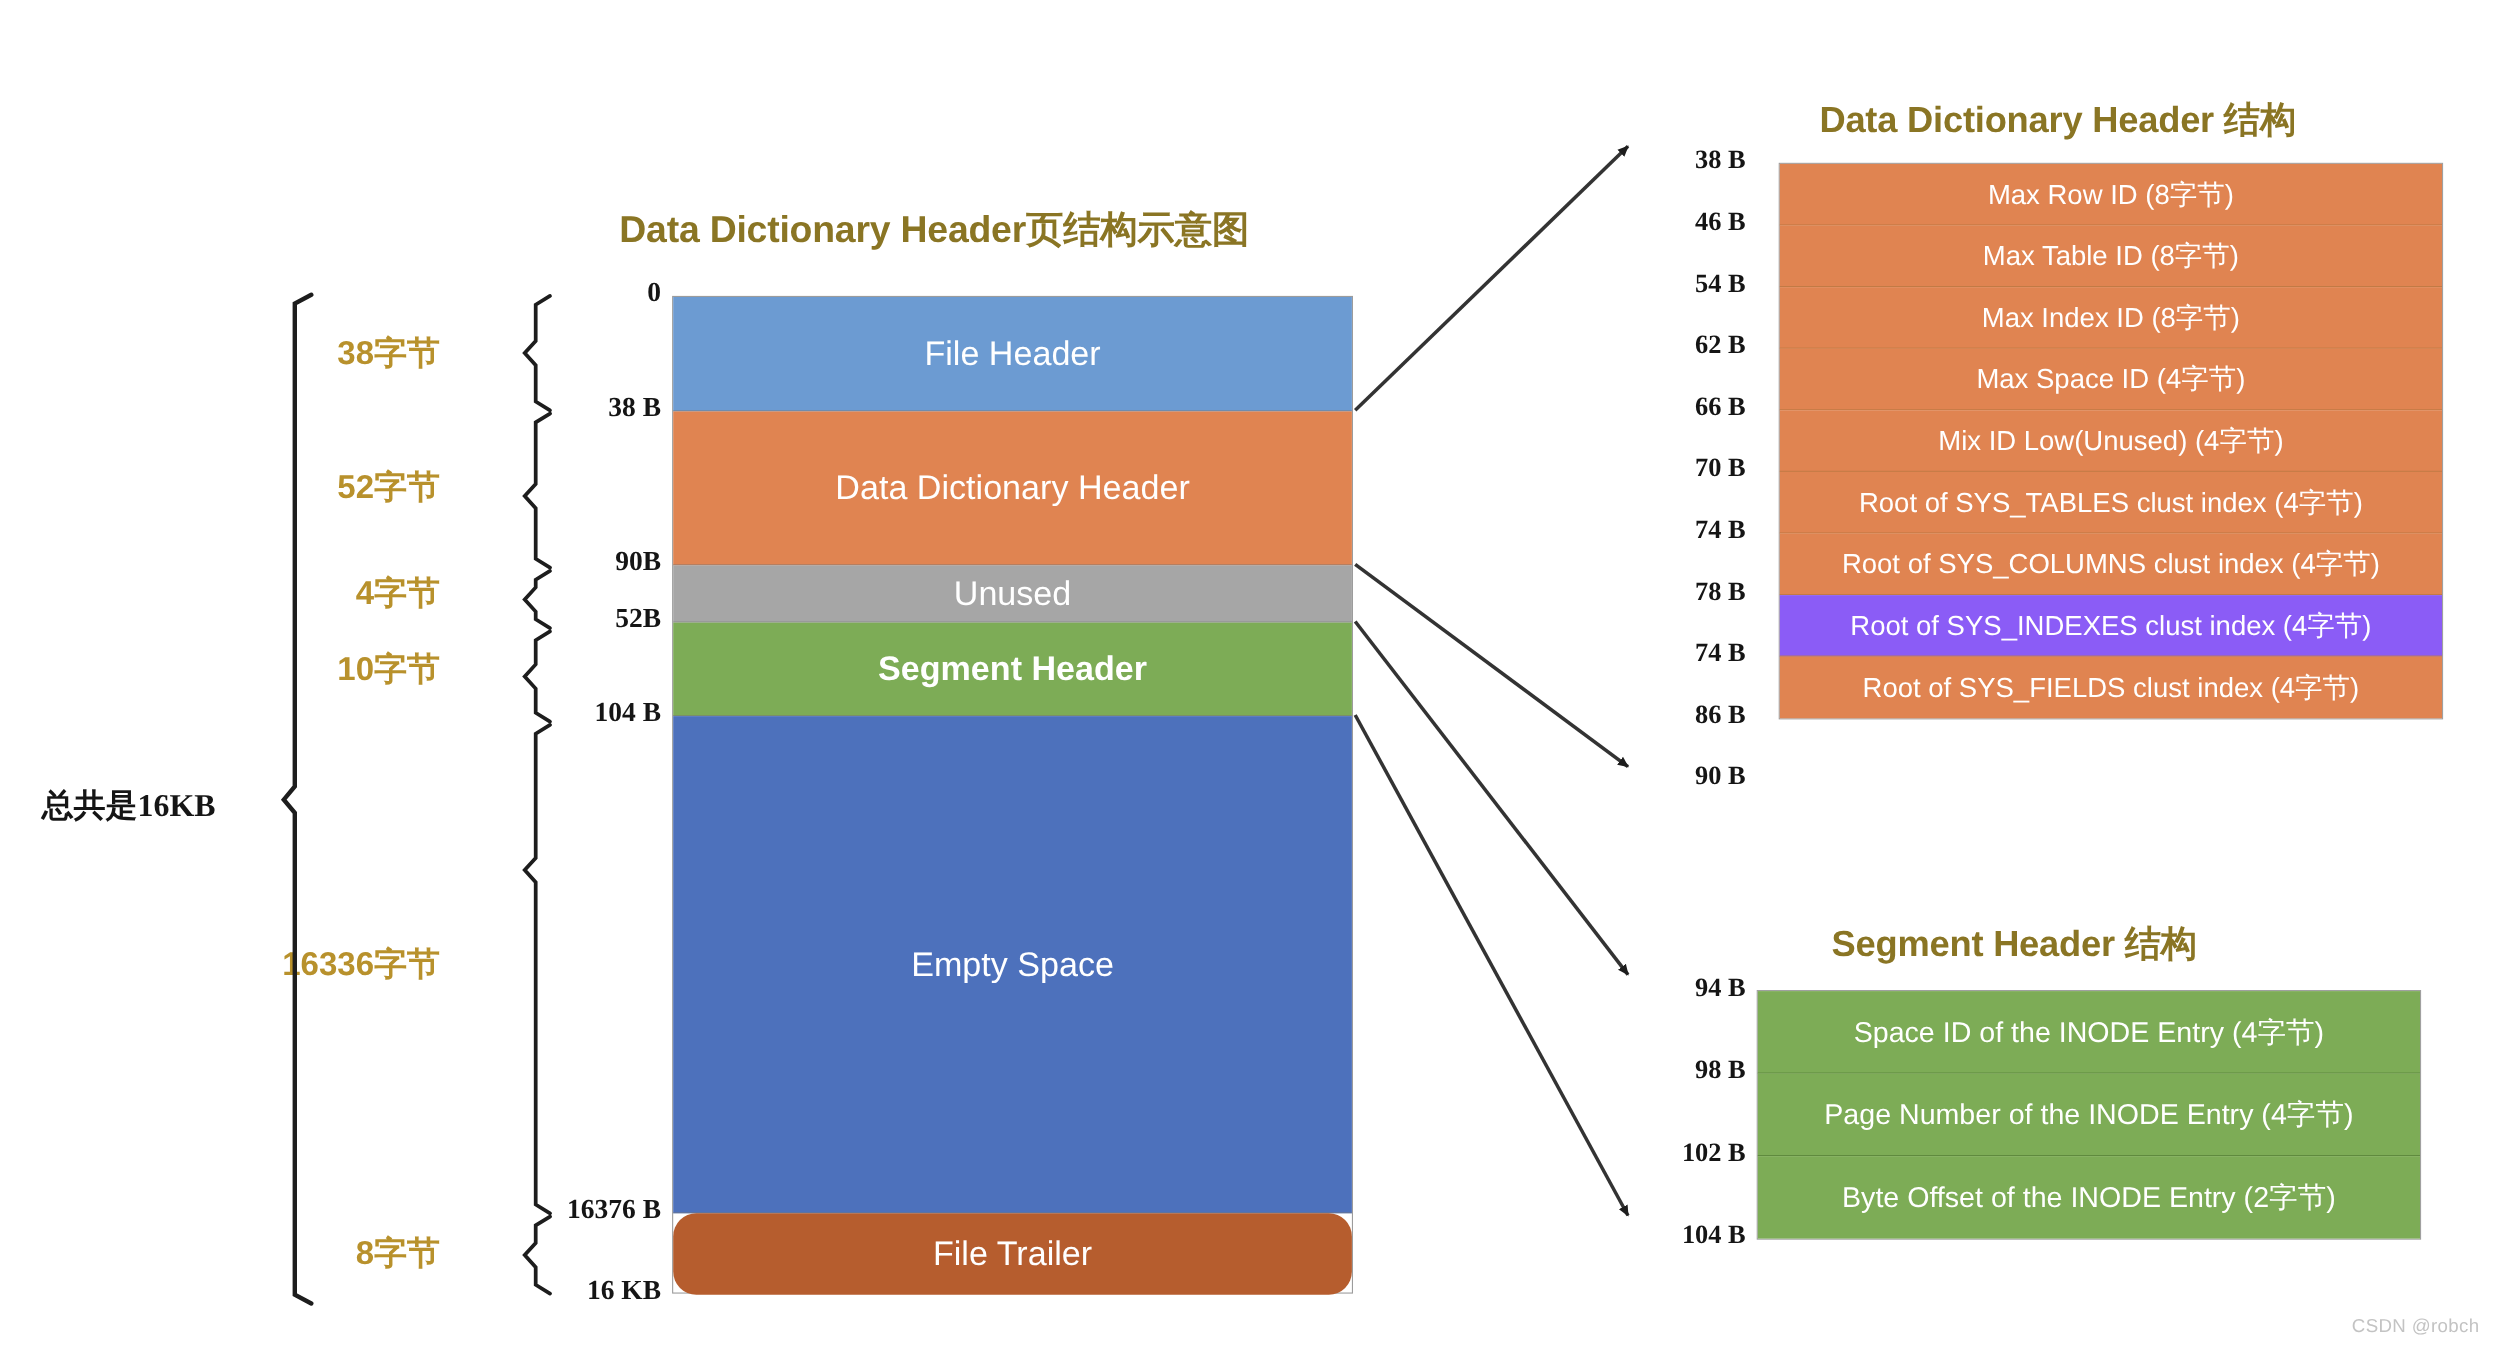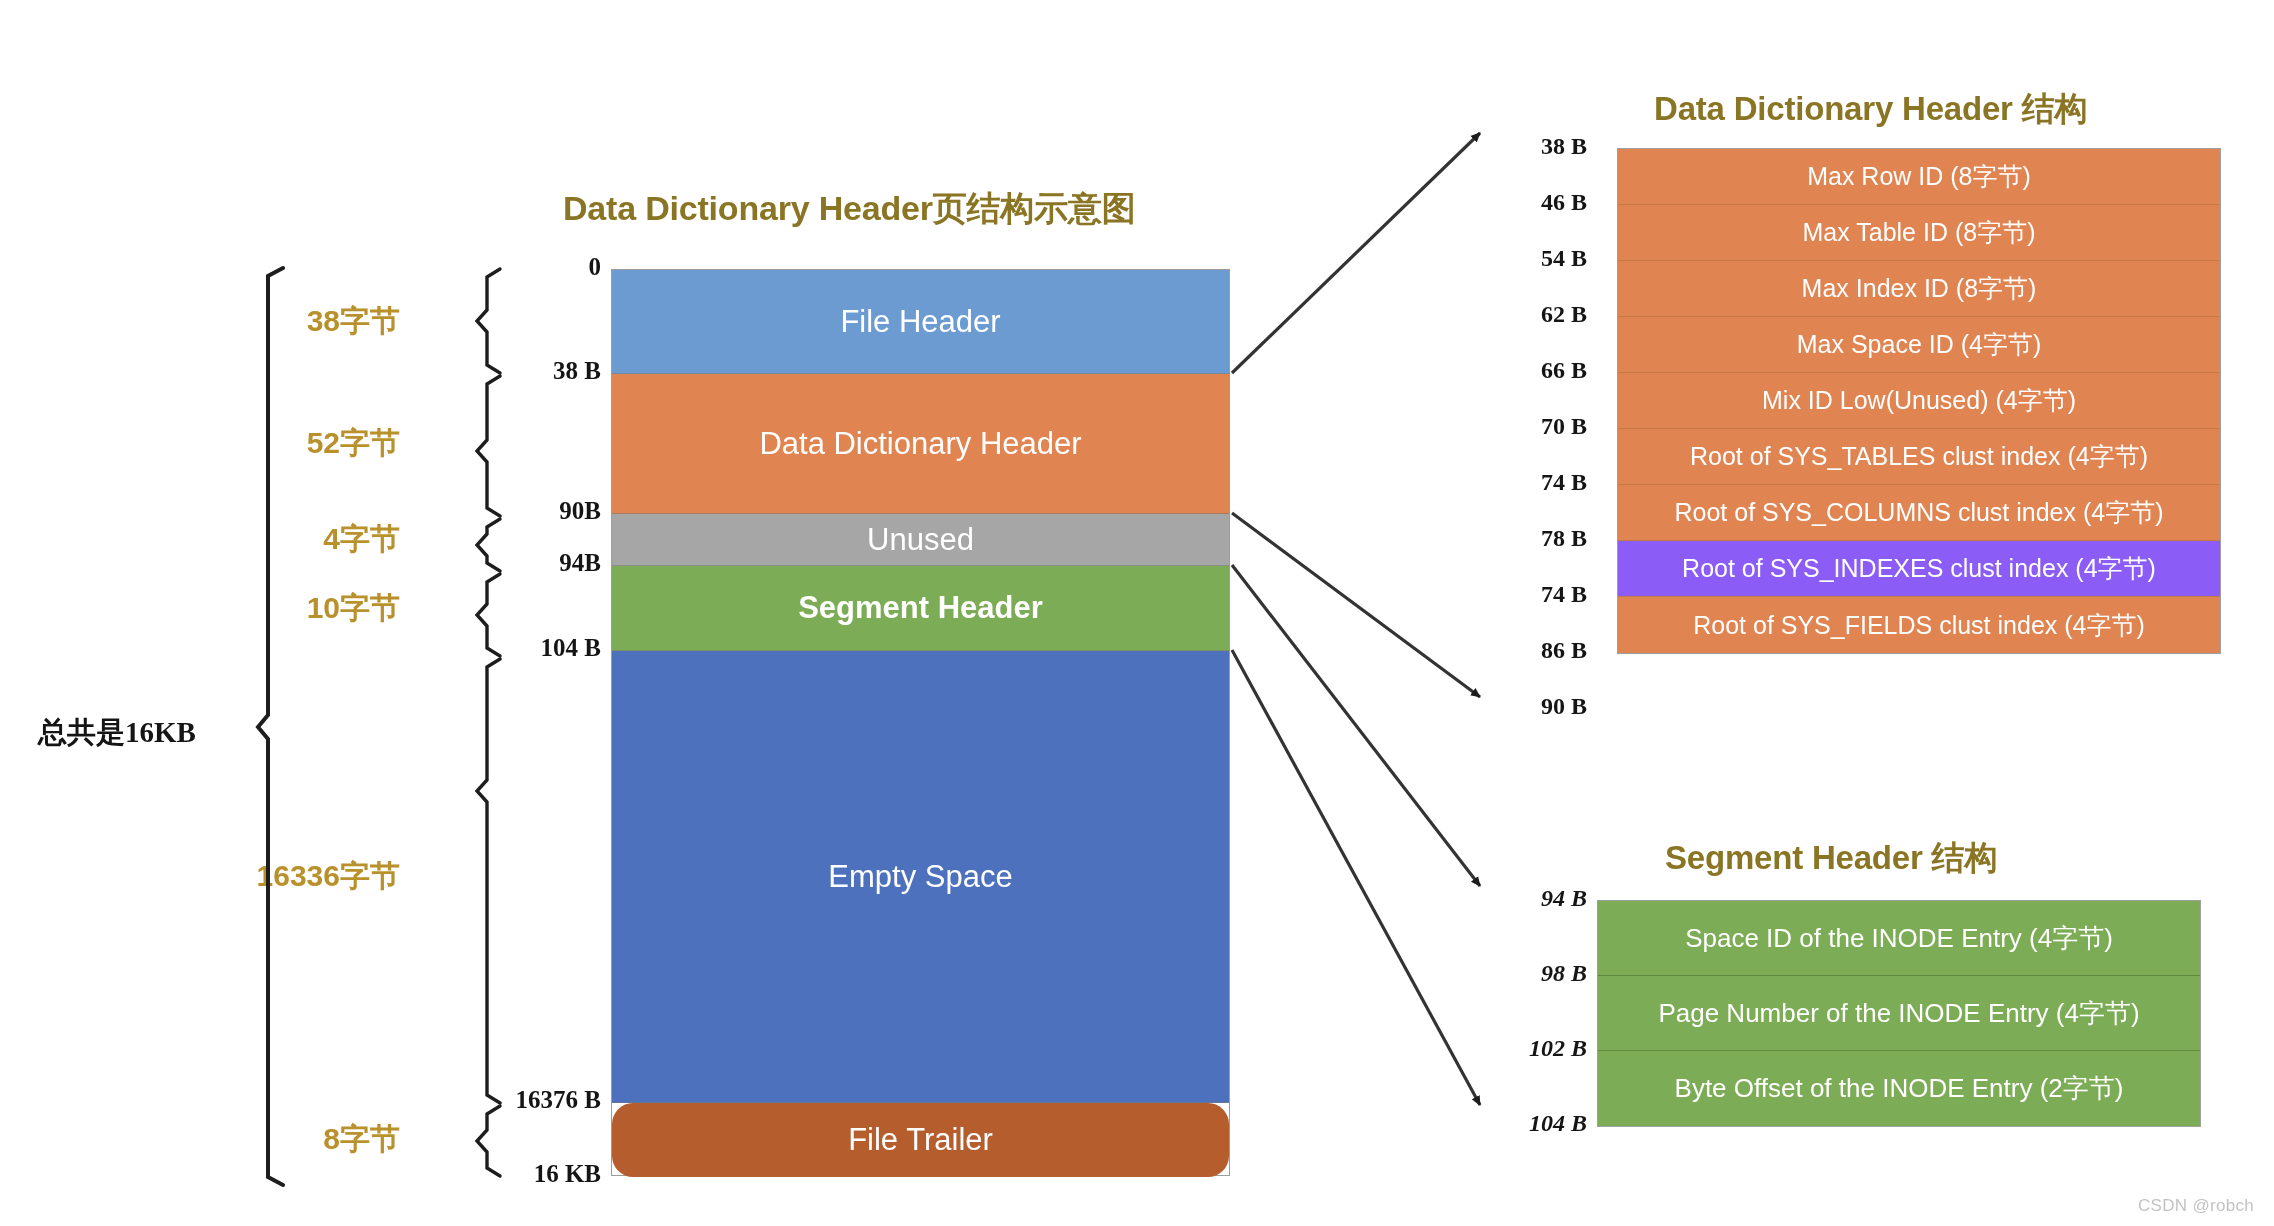--- a/index.html
+++ b/index.html
@@ -96,21 +96,21 @@
   .offset-col { position:absolute; width:95px; }
   .offset-tick {
     position:absolute; right:0;
     color:#151515;
     font-family:"Liberation Serif","DejaVu Serif",serif;
     font-weight:bold;
     font-size:24px;
     white-space:nowrap;
   }
   #ddh-offsets { left:1492px; top:130px; height:620px; }
-  #seg-offsets { left:1492px; top:882px; height:320px;font-style:italic; }
+  #seg-offsets { left:1492px; top:882px; height:320px; }
 
   
   svg.overlay { position:absolute; left:0; top:0; width:2274px; height:1226px; pointer-events:none; }
 
   
   #watermark {
     right:20px; bottom:10px;
     color:#c3c3c3; font-size:17px; letter-spacing:.3px;
   }
 </style>
@@ -130,21 +130,21 @@
       <div class="brace-label" style="top: 332.5px;">10字节</div>
       <div class="brace-label" style="top: 601px;">16336字节</div>
       <div class="brace-label" style="top: 864px;">8字节</div>
     </div>
   <div class="abs" id="total-label">总共是16KB</div>
 
   <div class="abs" id="byte-ruler">
       <div class="byte-tick" style="top: 3px;">0</div>
       <div class="byte-tick" style="top: 107px;">38 B</div>
       <div class="byte-tick" style="top: 247px;">90B</div>
-      <div class="byte-tick" style="top: 299px;">94B</div>
+      <div class="byte-tick" style="top: 299px;">52B</div>
       <div class="byte-tick" style="top: 384px;">104 B</div>
       <div class="byte-tick" style="top: 836px;">16376 B</div>
       <div class="byte-tick" style="top: 910px;">16 KB</div>
     </div>
 
   <div class="abs" id="page-column">
       <div class="page-block" style="height: 104px; background: rgb(108, 155, 210);">
         <span class="pb-label">File Header</span>
       </div>
       <div class="page-block" style="height: 140px; background: rgb(224, 132, 81);">

